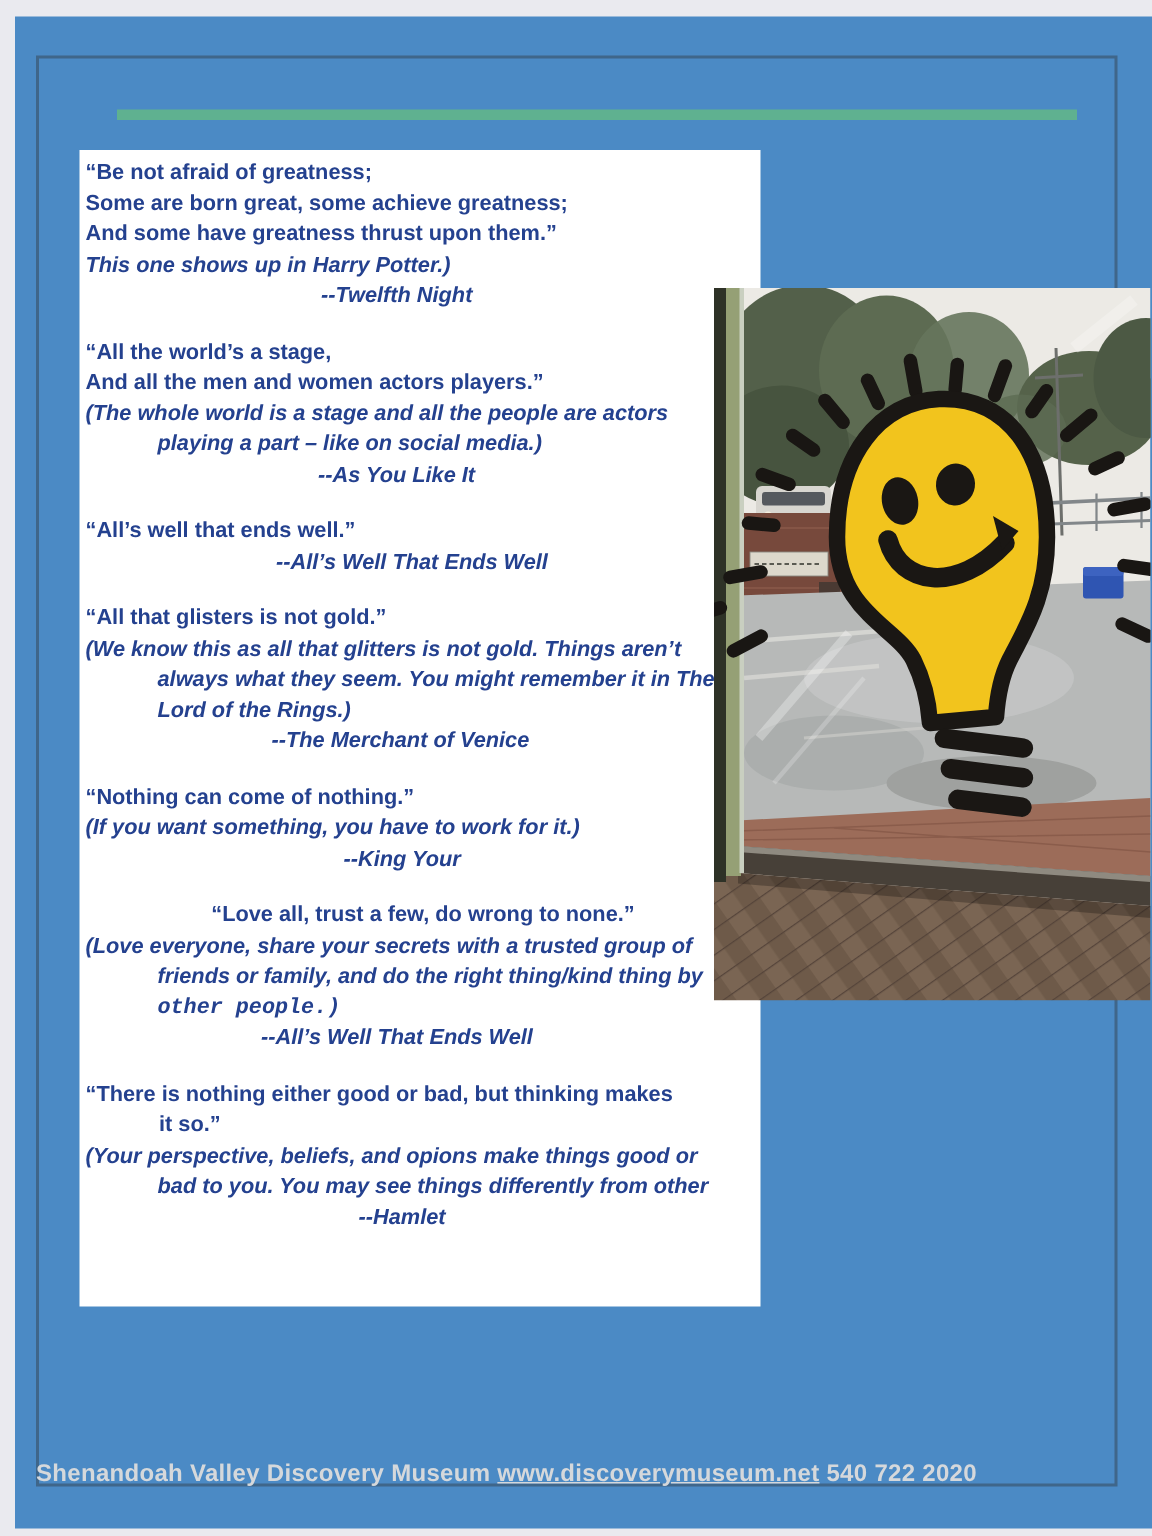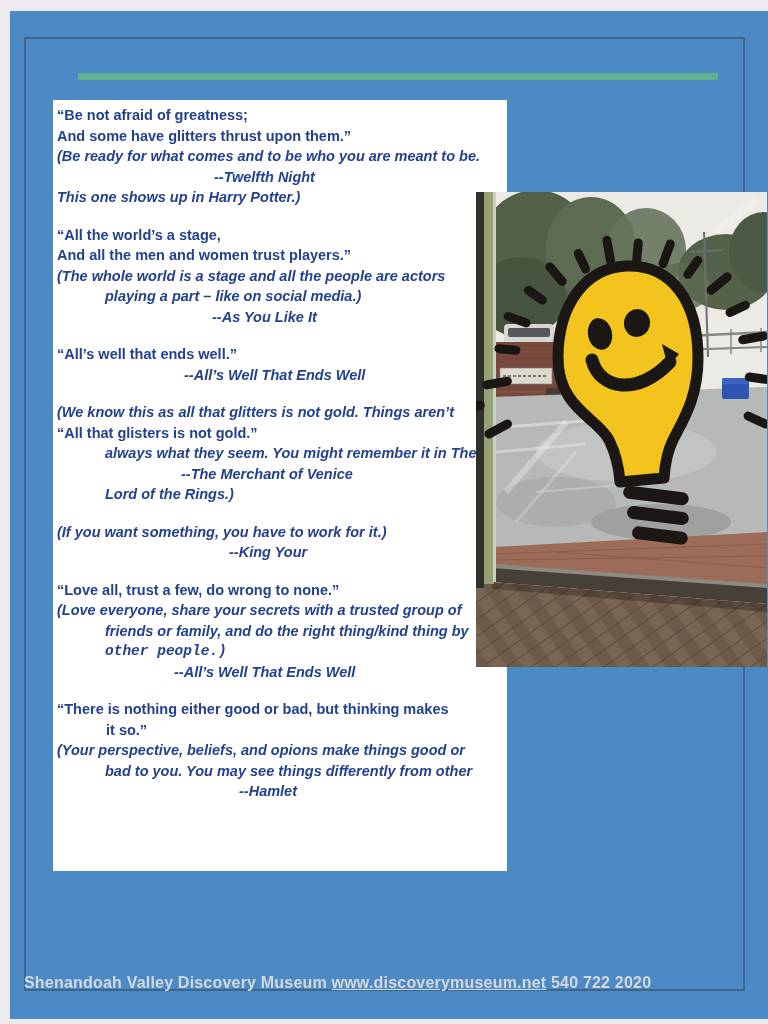--- a/index.html
+++ b/index.html
@@ -25,49 +25,50 @@
 
 <div class="page">
   <div class="sheet"></div>
   <div class="frame"></div>
   <div class="teal-bar"></div>
 
   <div class="quote-box">
     <div>
         <div class="quote-block">
           <div class="line q" style="padding-left: 0px;">“Be not afraid of greatness;</div>
-          <div class="line q" style="padding-left: 0px;">And some have glitters thrust upon them.”</div>
-          <div class="line e" style="padding-left: 0px;">(Be ready for what comes and to be who you are meant to be.</div>
+          <div class="line q" style="padding-left: 0px;">Some are born great, some achieve greatness;</div>
+          <div class="line q" style="padding-left: 0px;">And some have greatness thrust upon them.”</div>
+          <div class="line e" style="padding-left: 0px;">This one shows up in Harry Potter.)</div>
           <div class="line a" style="padding-left: 157px;">--Twelfth Night</div>
-          <div class="line e" style="padding-left: 0px;">This one shows up in Harry Potter.)</div>
         </div>
         <div class="quote-block">
           <div class="line q" style="padding-left: 0px;">“All the world’s a stage,</div>
-          <div class="line q" style="padding-left: 0px;">And all the men and women trust players.”</div>
+          <div class="line q" style="padding-left: 0px;">And all the men and women actors players.”</div>
           <div class="line e" style="padding-left: 0px;">(The whole world is a stage and all the people are actors</div>
           <div class="line e" style="padding-left: 48px;">playing a part – like on social media.)</div>
           <div class="line a" style="padding-left: 155px;">--As You Like It</div>
         </div>
         <div class="quote-block">
           <div class="line q" style="padding-left: 0px;">“All’s well that ends well.”</div>
           <div class="line a" style="padding-left: 127px;">--All’s Well That Ends Well</div>
         </div>
         <div class="quote-block">
+          <div class="line q" style="padding-left: 0px;">“All that glisters is not gold.”</div>
           <div class="line e" style="padding-left: 0px;">(We know this as all that glitters is not gold. Things aren’t</div>
-          <div class="line q" style="padding-left: 0px;">“All that glisters is not gold.”</div>
           <div class="line e" style="padding-left: 48px;">always what they seem. You might remember it in The</div>
+          <div class="line e" style="padding-left: 48px;">Lord of the Rings.)</div>
           <div class="line a" style="padding-left: 124px;">--The Merchant of Venice</div>
-          <div class="line e" style="padding-left: 48px;">Lord of the Rings.)</div>
-        </div>
-        <div class="quote-block">
+        </div>
+        <div class="quote-block">
+          <div class="line q" style="padding-left: 0px;">“Nothing can come of nothing.”</div>
           <div class="line e" style="padding-left: 0px;">(If you want something, you have to work for it.)</div>
           <div class="line a" style="padding-left: 172px;">--King Your</div>
         </div>
         <div class="quote-block">
-          <div class="line q" style="padding-left: 0px;">“Love all, trust a few, do wrong to none.”</div>
+          <div class="line q" style="padding-left: 0px; text-align: center;">“Love all, trust a few, do wrong to none.”</div>
           <div class="line e" style="padding-left: 0px;">(Love everyone, share your secrets with a trusted group of</div>
           <div class="line e" style="padding-left: 48px;">friends or family, and do the right thing/kind thing by</div>
           <div class="line e" style="padding-left: 48px; font-family: Liberation Mono, monospace;">other people.)</div>
           <div class="line a" style="padding-left: 117px;">--All’s Well That Ends Well</div>
         </div>
         <div class="quote-block">
           <div class="line q" style="padding-left: 0px;">“There is nothing either good or bad, but thinking makes</div>
           <div class="line q" style="padding-left: 49px;">it so.”</div>
           <div class="line e" style="padding-left: 0px;">(Your perspective, beliefs, and opions make things good or</div>
           <div class="line e" style="padding-left: 48px;">bad to you. You may see things differently from other</div>

